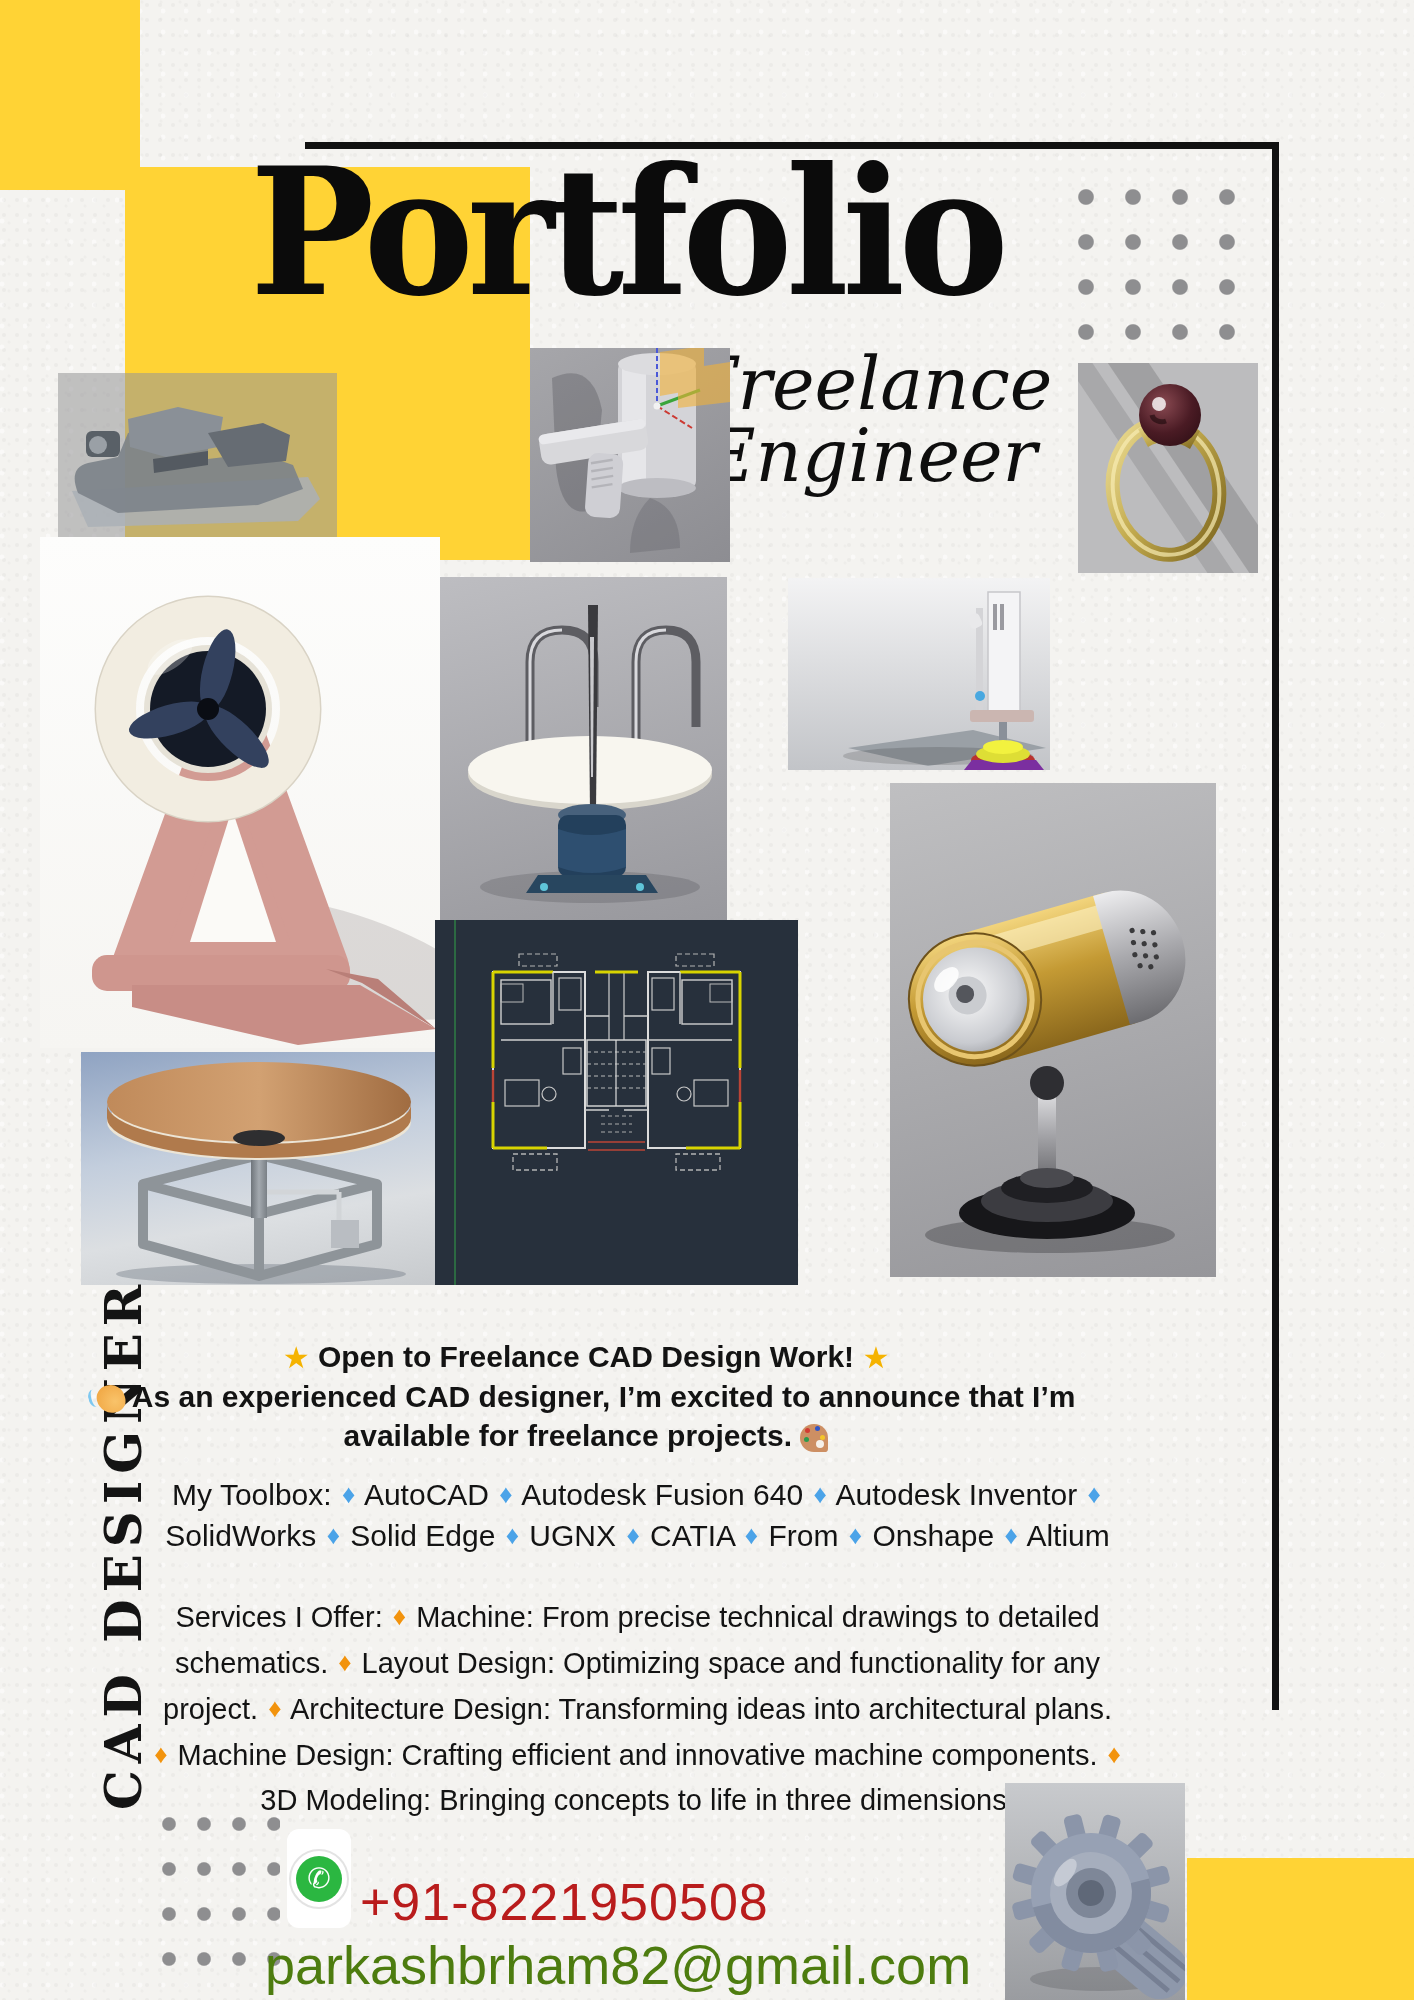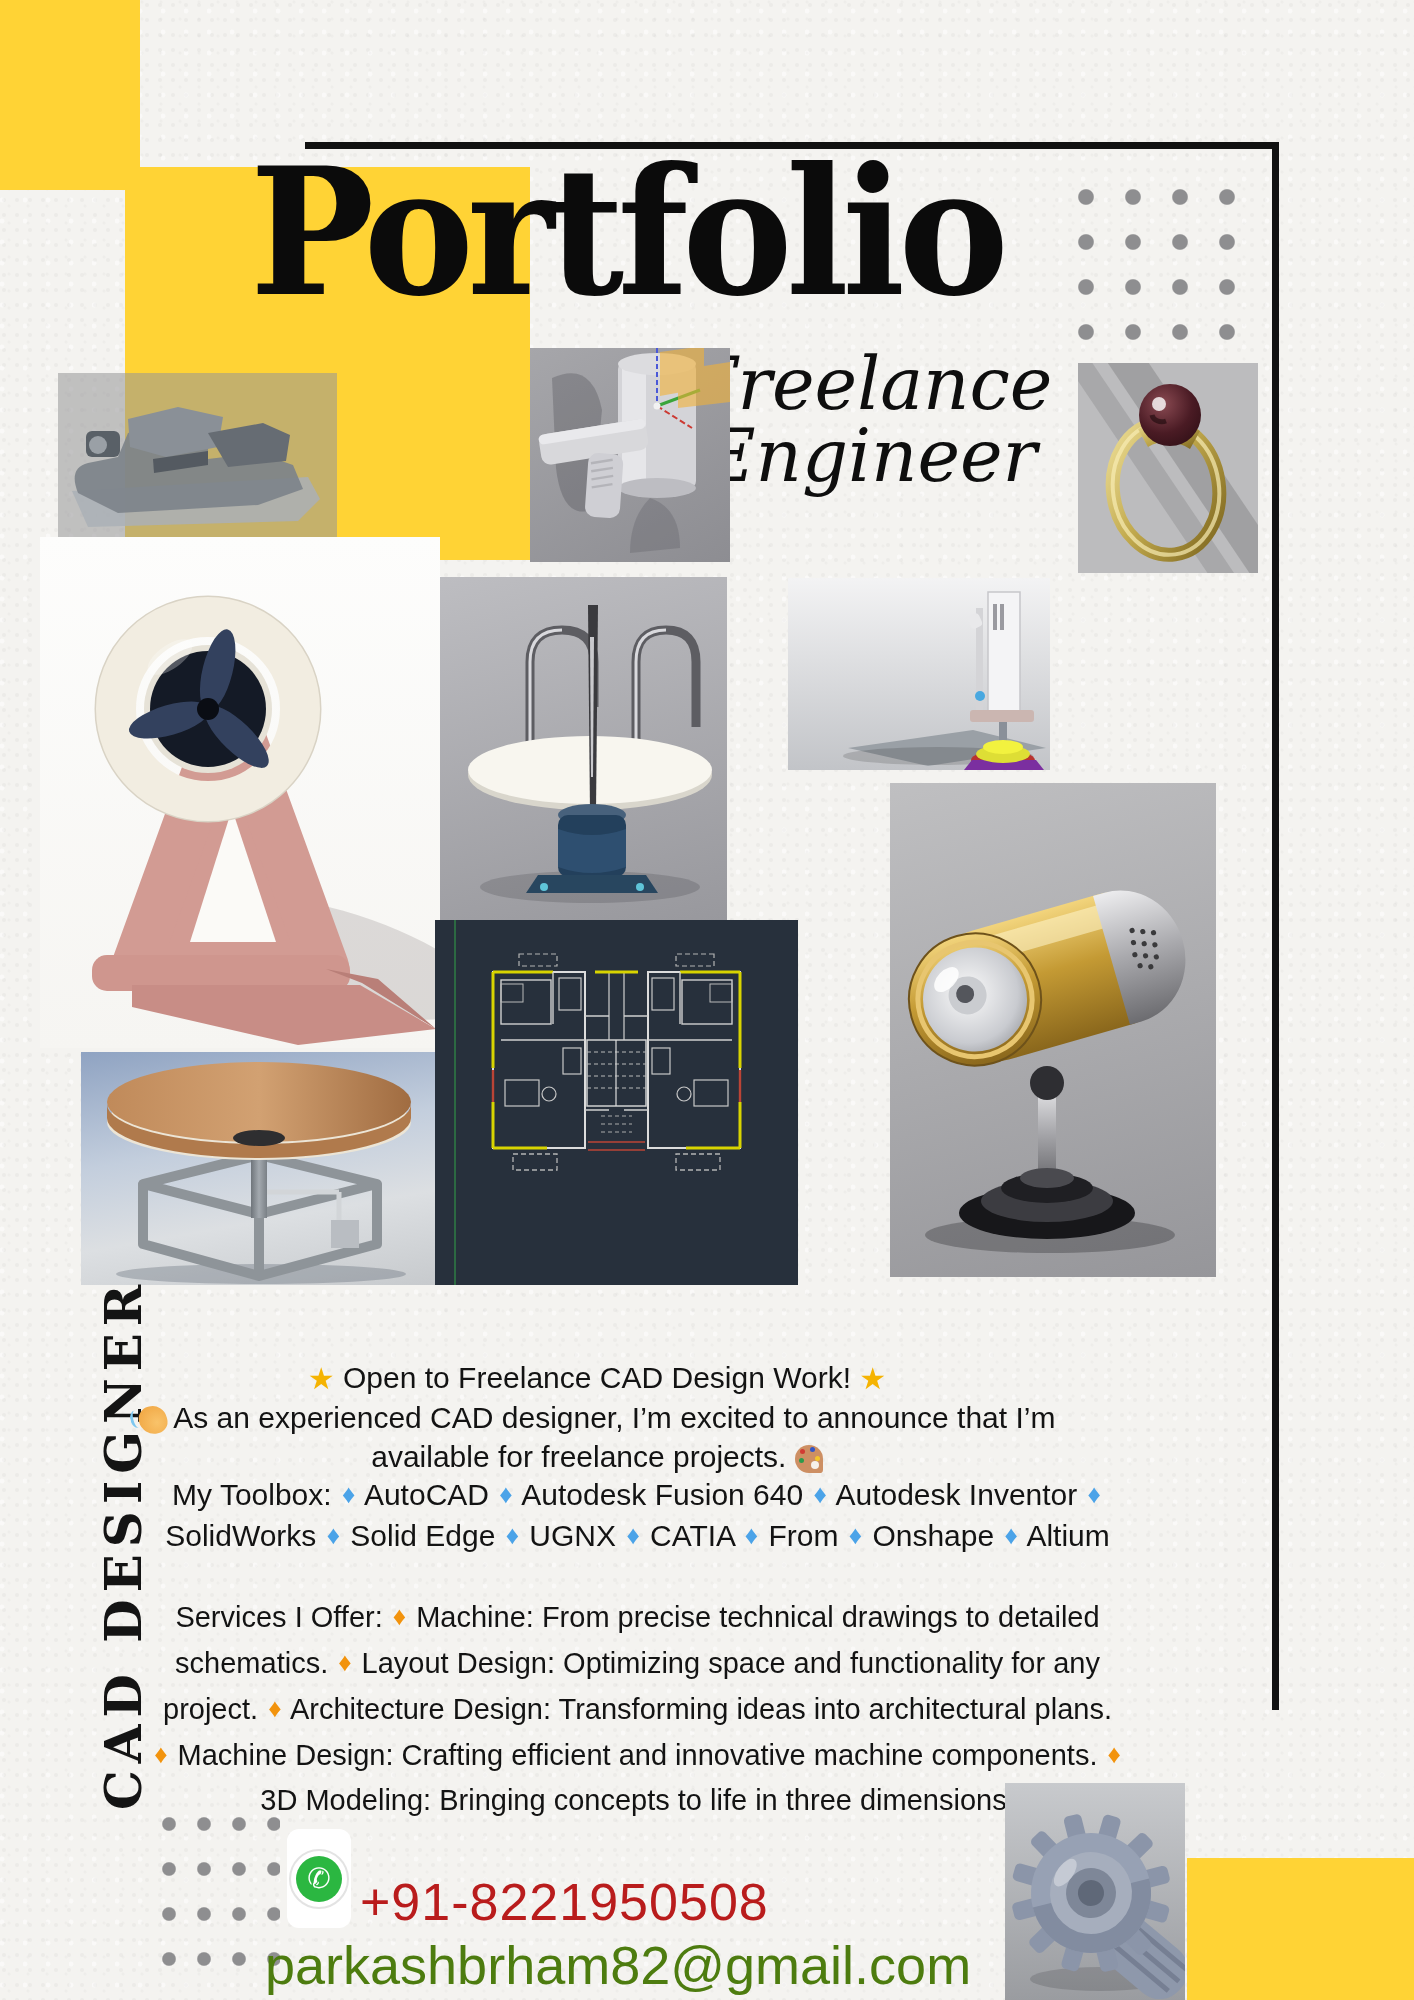--- a/index.html
+++ b/index.html
@@ -39,21 +39,21 @@
     font-size:72px;line-height:72px;color:#0e0e0e;}
 
   
   .side-label{left:94px;top:1350px;height:460px;display:flex;align-items:center;
     writing-mode:vertical-rl;transform:rotate(180deg);
     font-family:"DejaVu Serif","Liberation Serif",serif;font-size:50px;font-weight:600;
     letter-spacing:7px;color:#141414;white-space:nowrap;}
 
   
   .textblock{color:#131313;text-align:center;}
-  .announce{left:57px;top:1337px;width:1080px;font-size:30px;line-height:39px;font-weight:400;margin-top:21px;}
+  .announce{left:46px;top:1337px;width:1080px;font-size:30px;line-height:39px;font-weight:700;}
   .toolbox{left:75px;top:1474px;width:1125px;font-size:30px;line-height:41px;font-weight:500;}
   .services{left:75px;top:1594px;width:1125px;font-size:29px;line-height:45px;font-weight:500;}
   .dia{font-size:26px;vertical-align:2px;padding:0 2px;}
   .dia.blue{color:var(--diamond-blue);}
   .dia.orange{color:var(--diamond-orange);}
   .ic{display:inline-block;}
   .ic-star{color:var(--star-orange);font-size:30px;vertical-align:-1px;}
   .ic-wave{width:28px;height:28px;vertical-align:-6px;position:relative;
     background:radial-gradient(circle at 62% 62%, #f9c36a, #efa23d);
     border-radius:46% 54% 42% 58%;transform:rotate(-14deg);}

